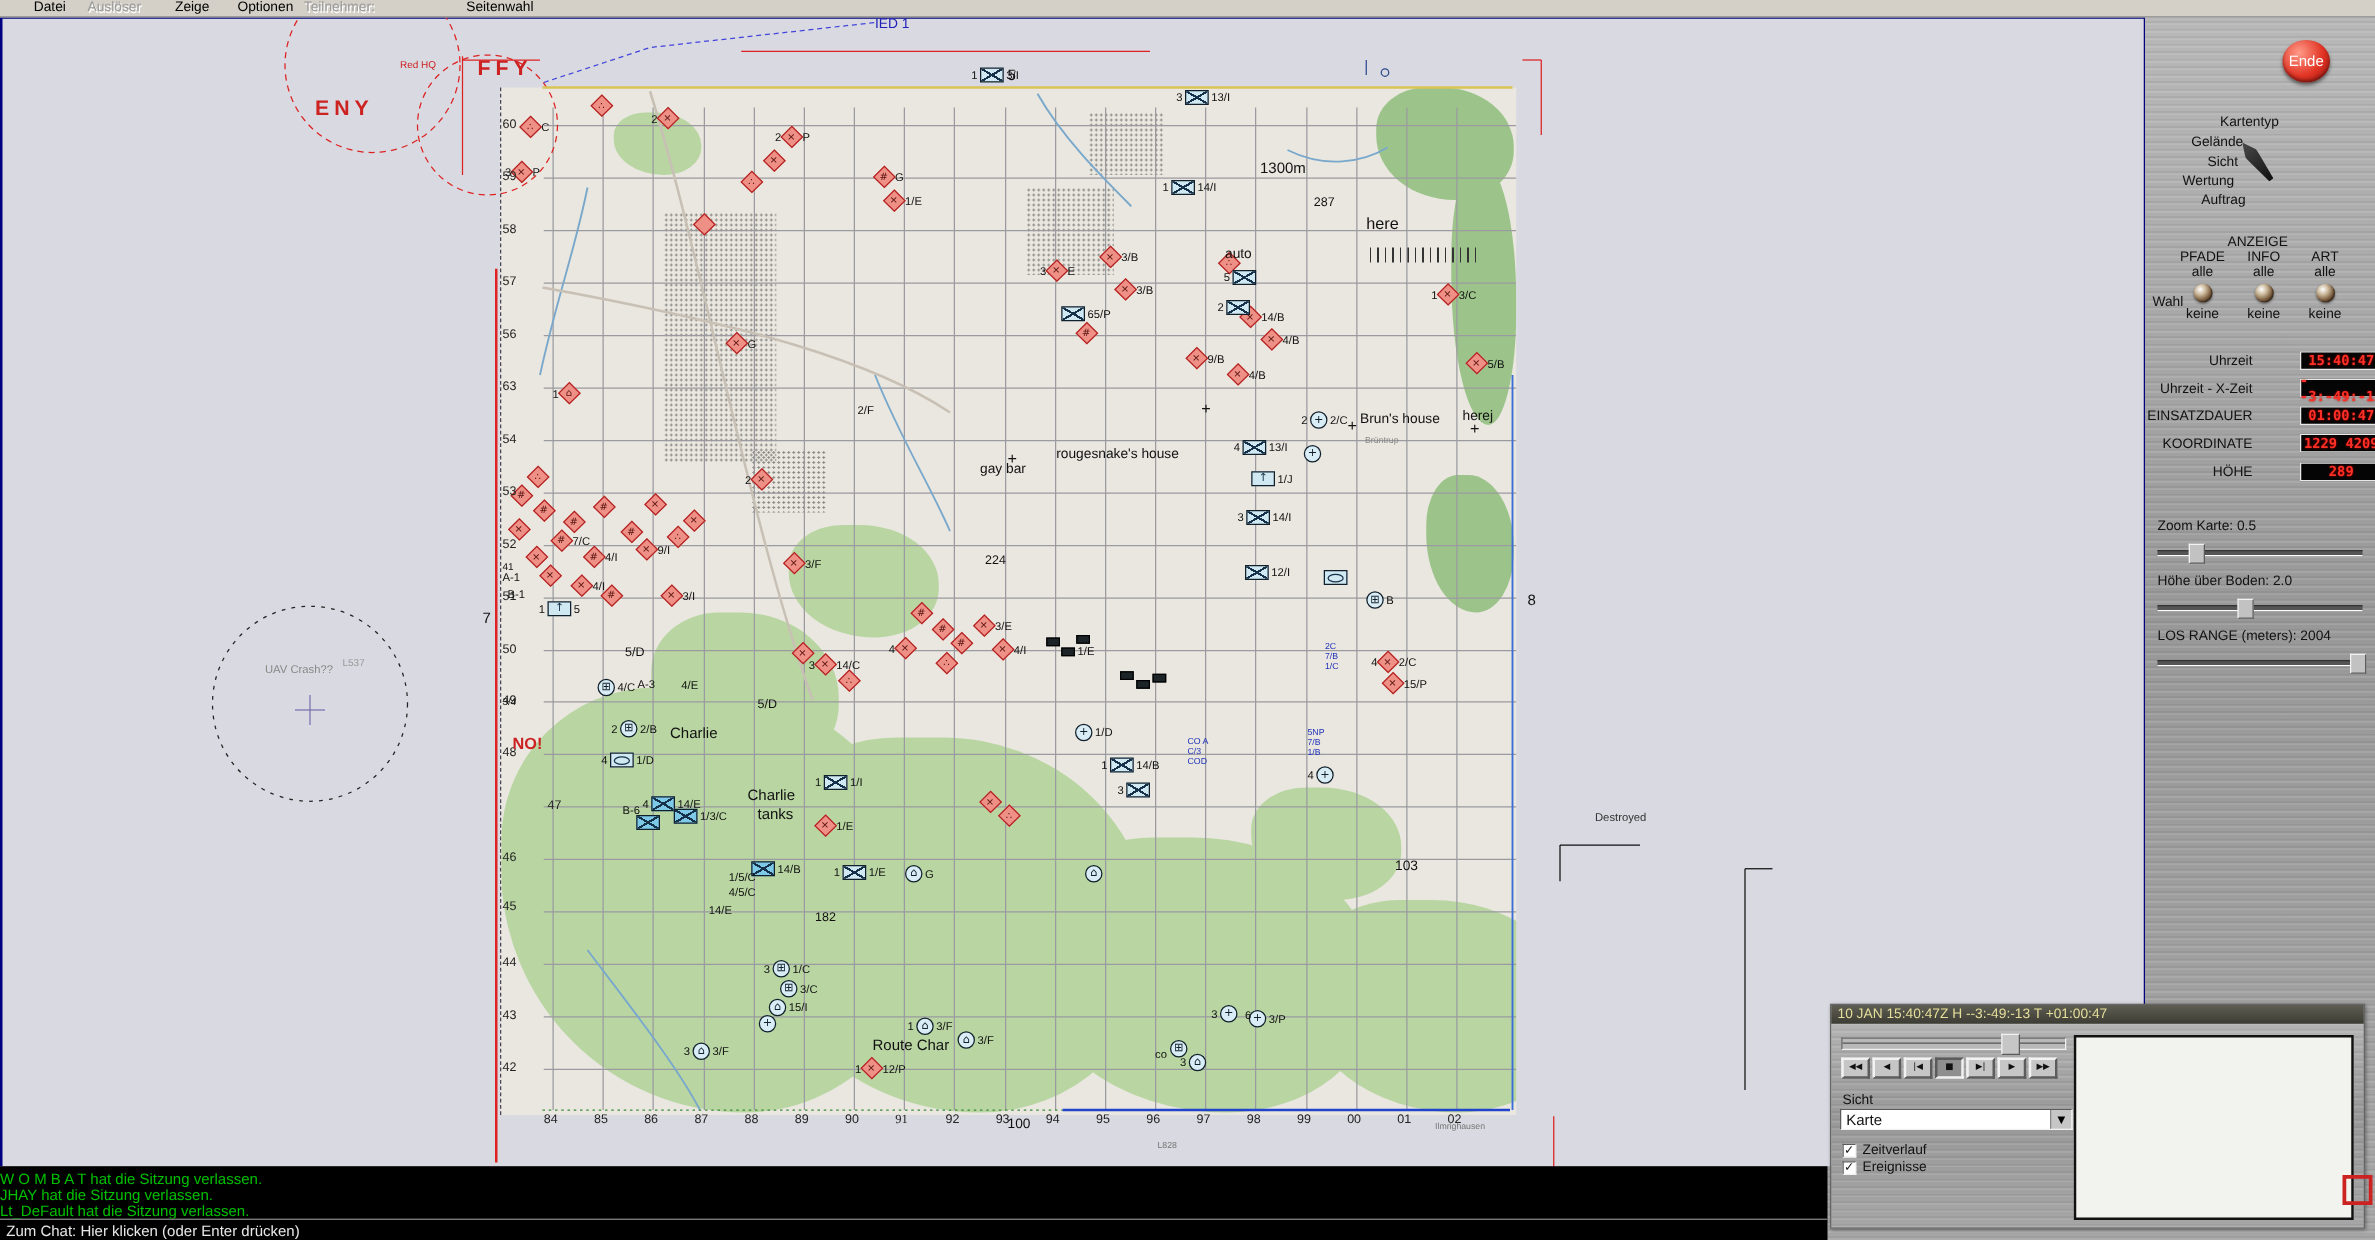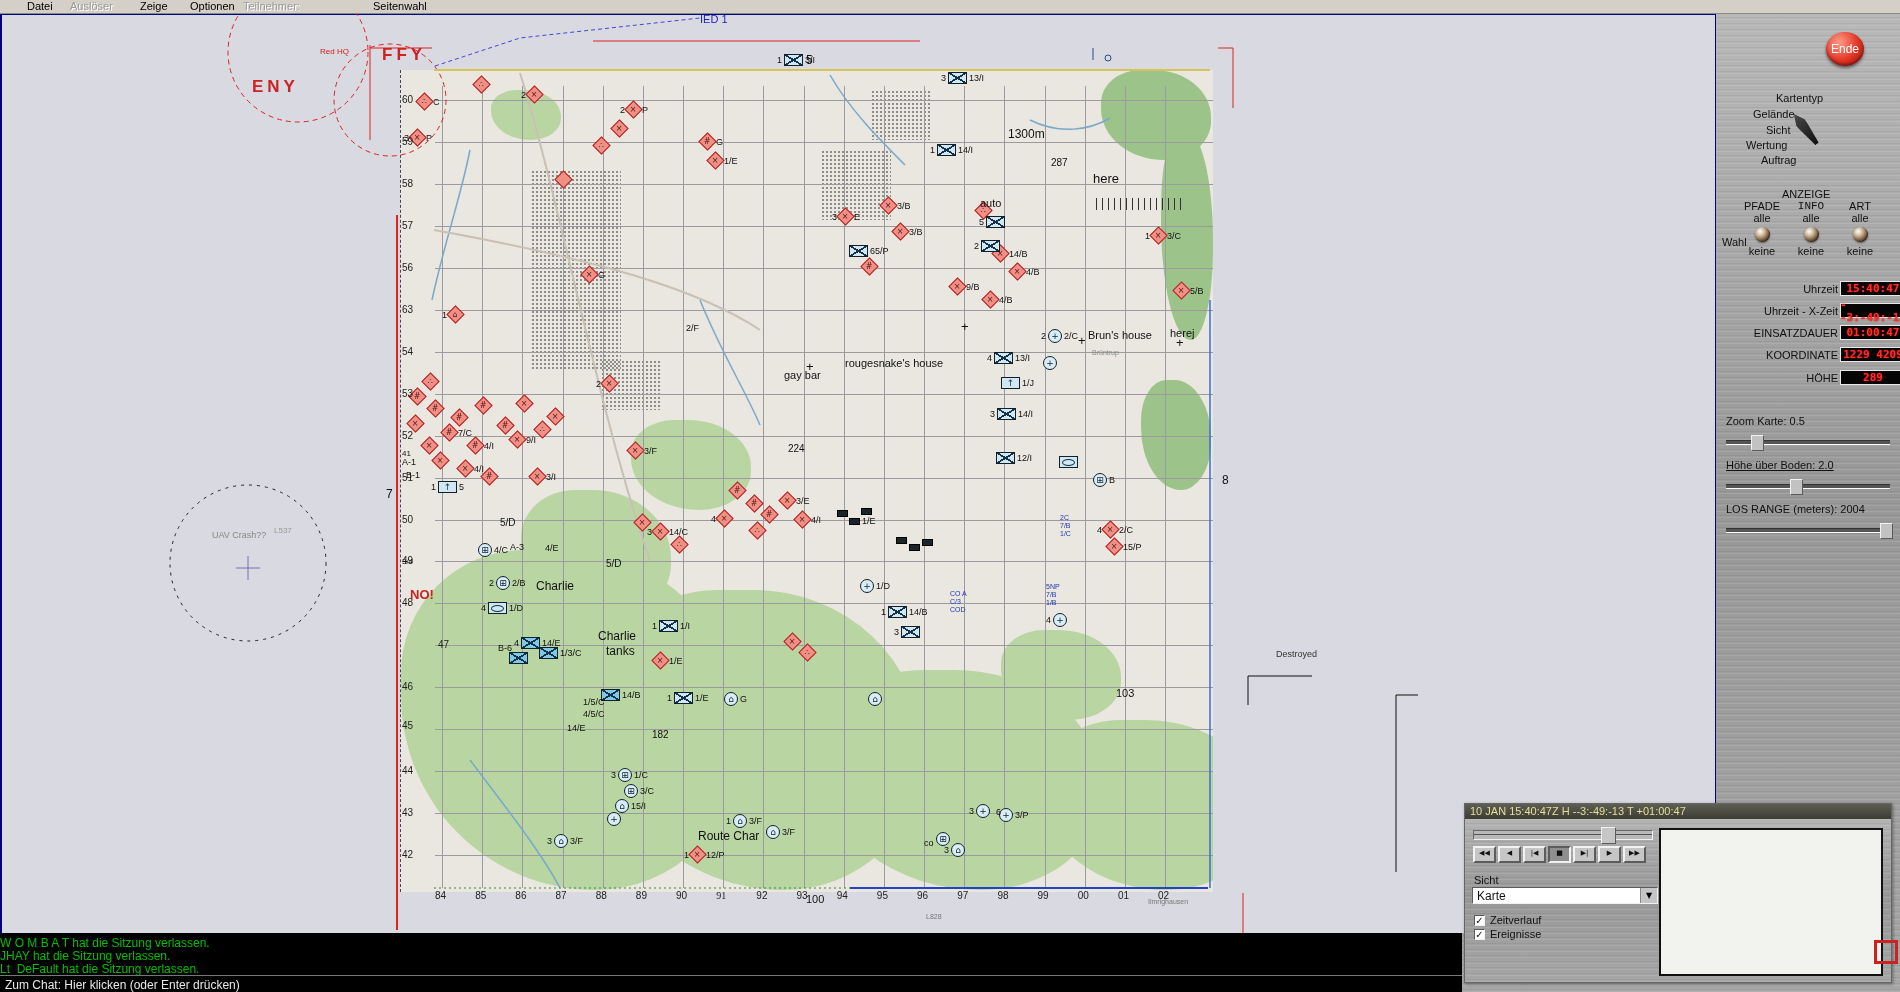--- a/index.html
+++ b/index.html
@@ -50,21 +50,21 @@
     background:radial-gradient(circle at 35% 30%,#ff9a88,#e23424 55%,#8e100c);
     color:#fff;font-size:12px;display:flex;align-items:center;justify-content:center;
     box-shadow:0 2px 3px rgba(0,0,0,.5), inset 0 -2px 3px rgba(0,0,0,.4);cursor:pointer}
   .rp-text{position:absolute;white-space:nowrap}
   #kt-pointer{position:absolute;left:84px;top:110px;width:11px;height:38px;
     clip-path:polygon(50% 0,100% 30%,68% 100%,32% 100%,0 30%);
     background:linear-gradient(180deg,#4a4a4a,#111);transform:rotate(-38deg)}
   .knob{width:15px;height:15px;border-radius:50%;
     background:radial-gradient(circle at 35% 30%,#fff,#cbb89a 30%,#7a5c3e 60%,#2a2018);
     box-shadow:0 1px 2px rgba(0,0,0,.5), inset -1px -1px 1px rgba(0,0,0,.4);cursor:pointer}
-  .led-row{position:absolute;left:0;width:184px;height:16px}
+  .led-row{position:absolute;left:0;width:148px;height:16px}
   .led-label{position:absolute;right:62px;top:2px;font-size:11px;white-space:nowrap}
   .led-box{position:absolute;left:124px;top:0;width:66px;height:15px;background:#050505;border:1px solid #e8e8e8;
     box-sizing:border-box;color:#ff3026;font-family:"DejaVu Sans Mono",monospace;font-size:11px;font-weight:bold;
     display:flex;align-items:center;justify-content:center;text-shadow:0 0 2px #a00}
   .sl-track{position:absolute;height:3px;background:#555;border-bottom:1px solid #fff;border-top:1px solid #333}
   .sl-thumb{position:absolute;width:11px;height:14px;top:-6px;background:#c2c2c2;
     border:1px solid;border-color:#f2f2f2 #5c5c5c #5c5c5c #f2f2f2;cursor:pointer}
   #chatlog{position:absolute;left:0;top:933px;width:1462px;height:42px;background:#000;z-index:8;overflow:hidden}
   .chat-line{position:absolute;left:0;color:#00c000;font-size:12px;white-space:nowrap}
   #statusbar{position:absolute;left:0;top:975px;width:1462px;height:17px;background:#000;border-top:1px solid #777;z-index:8}
@@ -904,21 +904,21 @@
   <div class="rp-text" style="left:66px;top:188px">ANZEIGE</div>
   <div class="rp-text" style="left:6px;top:236px">Wahl</div>
   <div id="anzeige-knobs">
       <div style="position: absolute; left: 22px; top: 200px; width: 48px; text-align: center;">
         <div style="font-size: 11px;">PFADE</div>
         <div style="font-size: 11px;">alle</div>
         <div class="knob" style="margin: 3px auto;"></div>
         <div style="font-size: 11px;">keine</div>
       </div>
       <div style="position: absolute; left: 71px; top: 200px; width: 48px; text-align: center;">
-        <div style="font-size: 11px; font-family: Liberation Mono, monospace;">INFO</div>
+        <div style="font-size: 11px;">INFO</div>
         <div style="font-size: 11px;">alle</div>
         <div class="knob" style="margin: 3px auto;"></div>
         <div style="font-size: 11px;">keine</div>
       </div>
       <div style="position: absolute; left: 120px; top: 200px; width: 48px; text-align: center;">
         <div style="font-size: 11px;">ART</div>
         <div style="font-size: 11px;">alle</div>
         <div class="knob" style="margin: 3px auto;"></div>
         <div style="font-size: 11px;">keine</div>
       </div>
@@ -946,21 +946,21 @@
       </div>
     </div>
   <div id="rp-sliders">
       <div>
         <div class="rp-text" style="left: 10px; top: 415px;">Zoom Karte:  0.5</div>
         <div class="sl-track" style="left: 10px; top: 440px; width: 164px;">
           <div class="sl-thumb" style="left: calc(18% - 5px);"></div>
         </div>
       </div>
       <div>
-        <div class="rp-text" style="left: 10px; top: 459px; text-decoration: underline;">Höhe über Boden:  2.0</div>
+        <div class="rp-text" style="left: 10px; top: 459px;">Höhe über Boden:  2.0</div>
         <div class="sl-track" style="left: 10px; top: 484px; width: 164px;">
           <div class="sl-thumb" style="left: calc(42% - 5px);"></div>
         </div>
       </div>
       <div>
         <div class="rp-text" style="left: 10px; top: 503px;">LOS RANGE (meters):  2004</div>
         <div class="sl-track" style="left: 10px; top: 528px; width: 164px;">
           <div class="sl-thumb" style="left: calc(97% - 5px);"></div>
         </div>
       </div>

